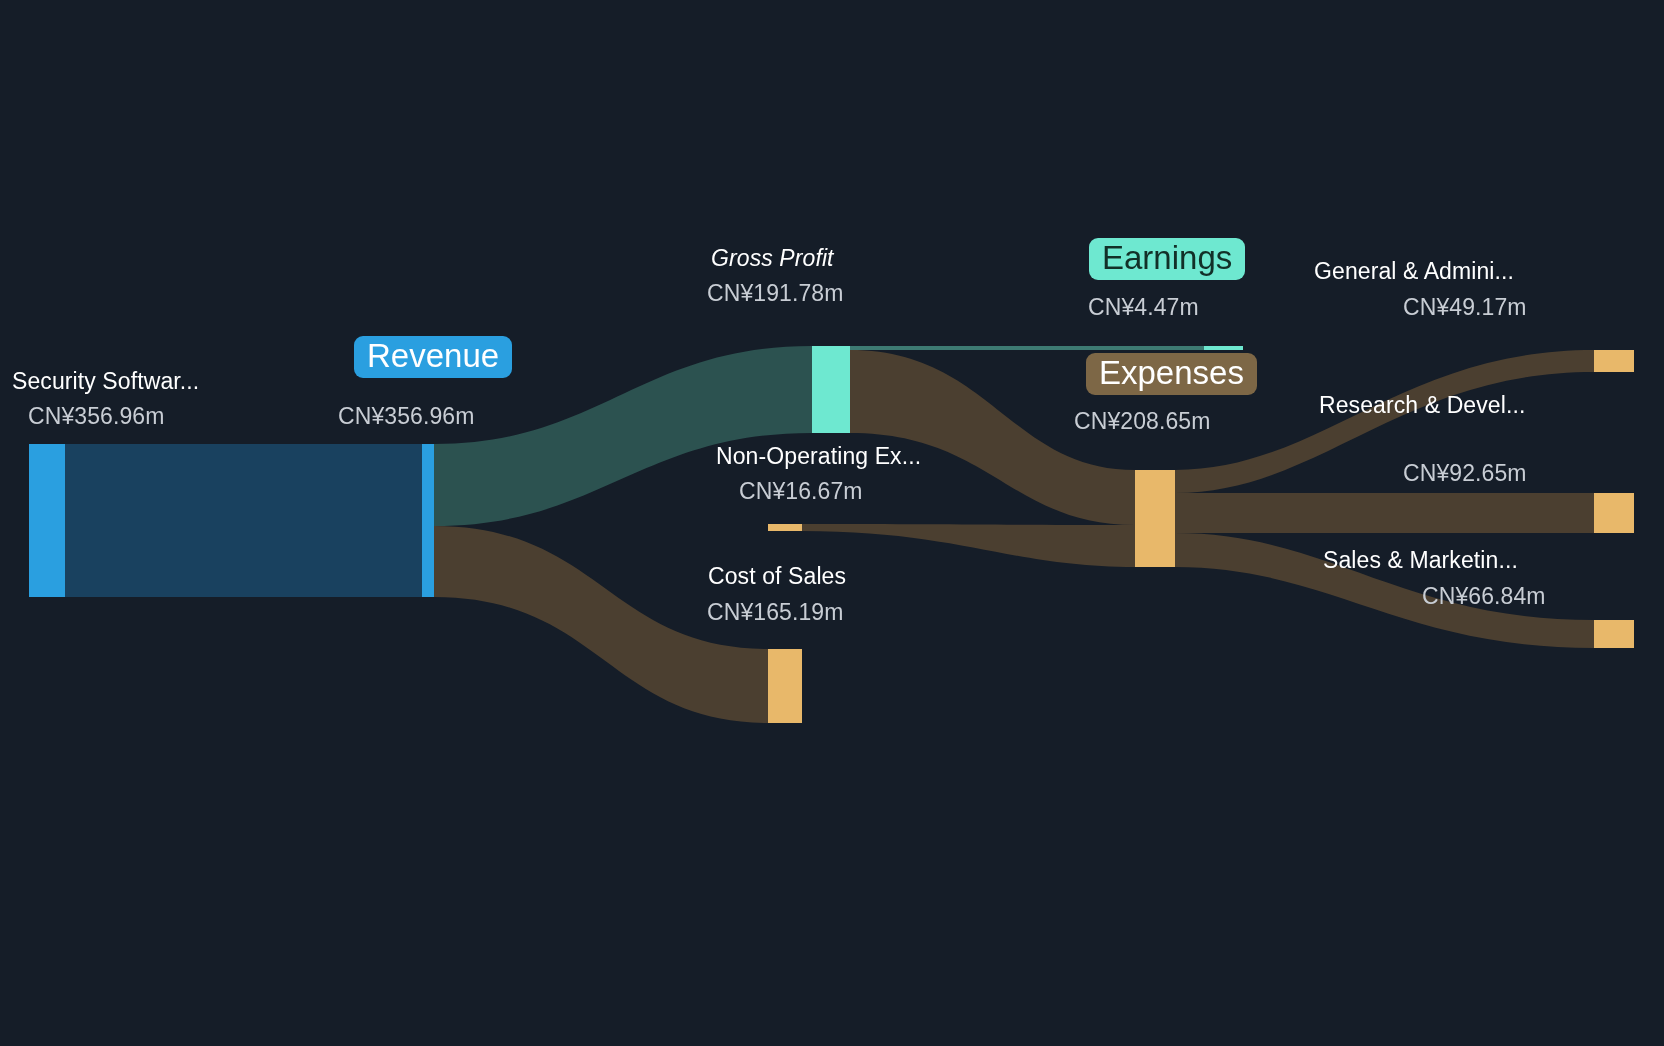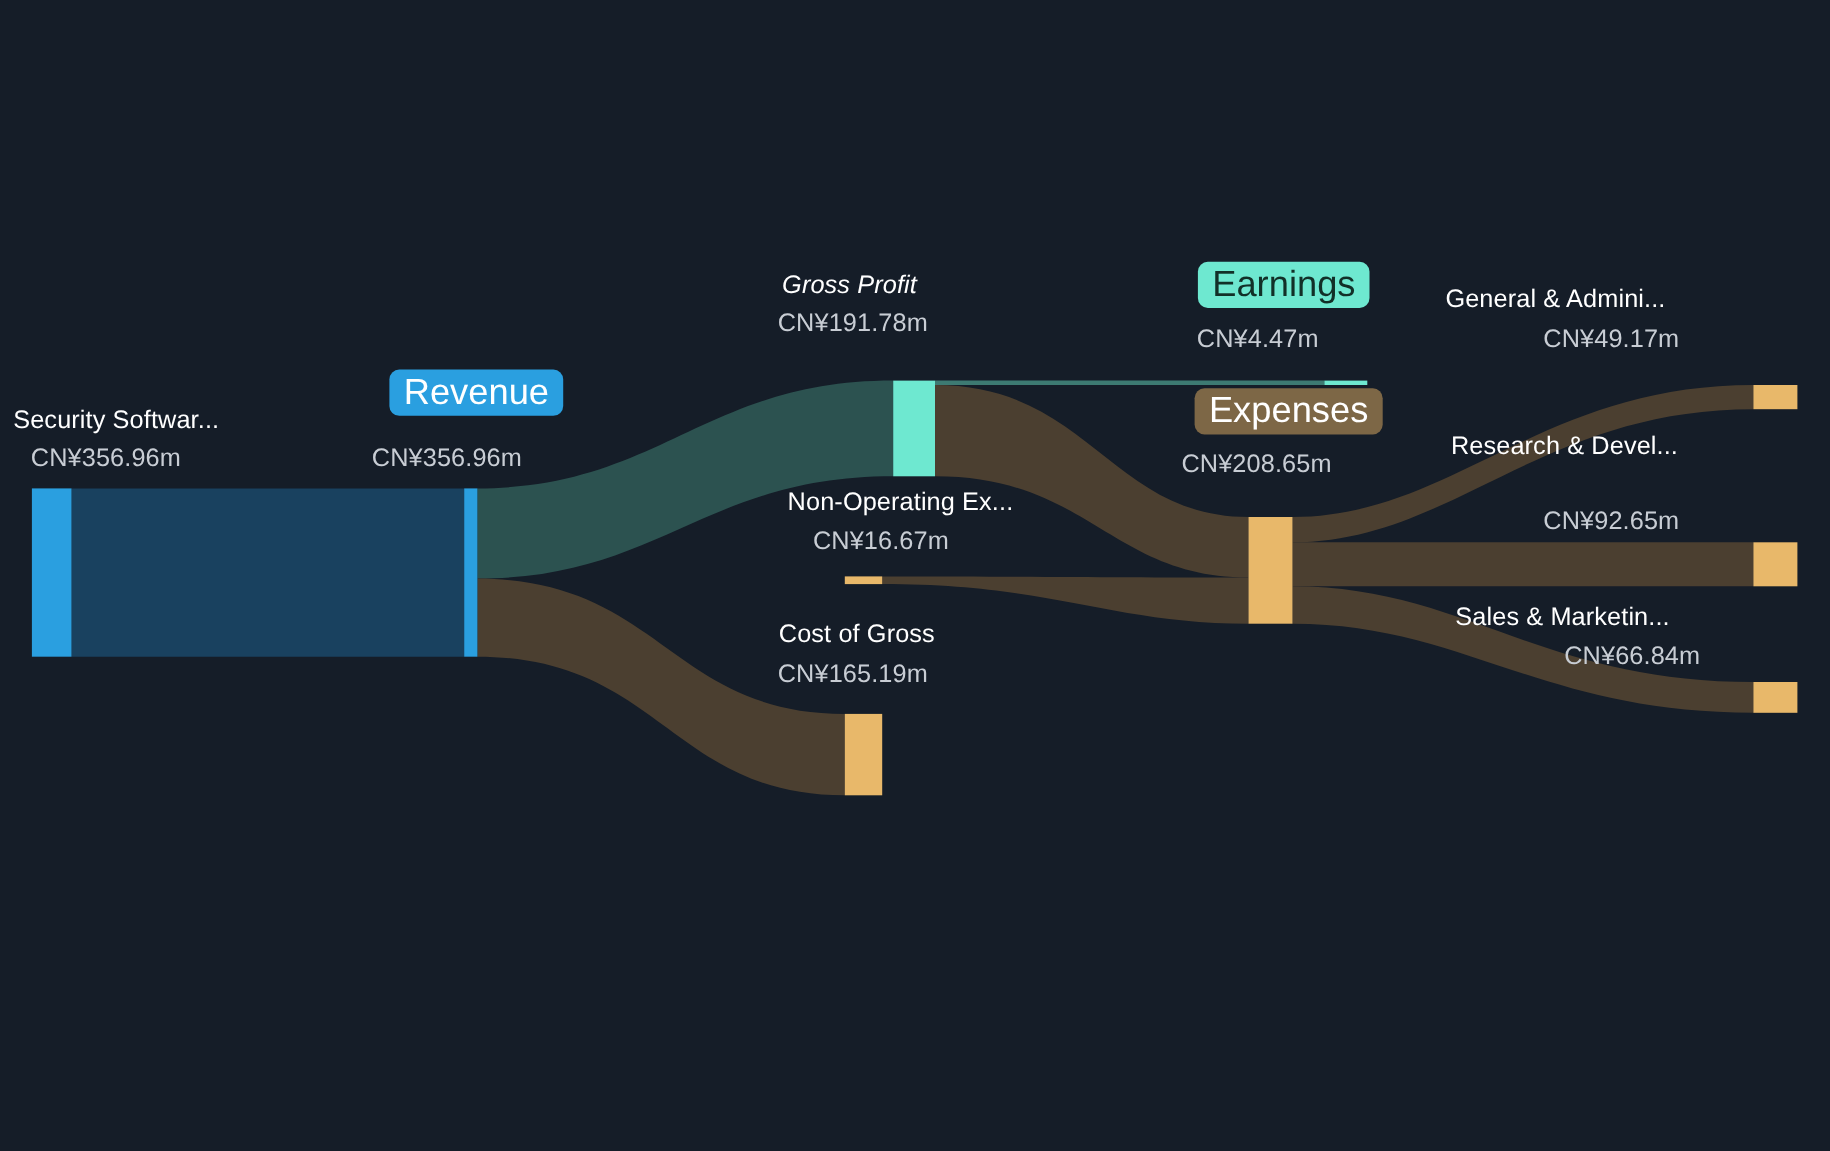--- a/index.html
+++ b/index.html
@@ -115,21 +115,21 @@
 
   <div class="pill pill-revenue" style="left:354px;top:336px;">Revenue</div>
   <div class="node-value" style="left:338px;top:401px;">CN¥356.96m</div>
 
   <div class="node-label" style="left:711px;top:243px;font-style:italic;">Gross Profit</div>
   <div class="node-value" style="left:707px;top:278px;">CN¥191.78m</div>
 
   <div class="node-label" style="left:668px;top:441px;margin-left:48px;">Non-Operating Ex...</div>
   <div class="node-value" style="left:711px;top:476px;margin-left:28px;">CN¥16.67m</div>
 
-  <div class="node-label" style="left:708px;top:561px;">Cost of Gross</div>
+  <div class="node-label" style="left:708px;top:561px;">Cost of Sales</div>
   <div class="node-value" style="left:707px;top:597px;">CN¥165.19m</div>
 
   <div class="pill pill-earnings" style="left:1089px;top:238px;">Earnings</div>
   <div class="node-value" style="left:1088px;top:292px;">CN¥4.47m</div>
 
   <div class="pill pill-expenses" style="left:1086px;top:353px;">Expenses</div>
   <div class="node-value" style="left:1074px;top:406px;">CN¥208.65m</div>
 
   <div class="node-label" style="left:1314px;top:256px;">General &amp; Admini...</div>
   <div class="node-value" style="left:1403px;top:292px;">CN¥49.17m</div>

